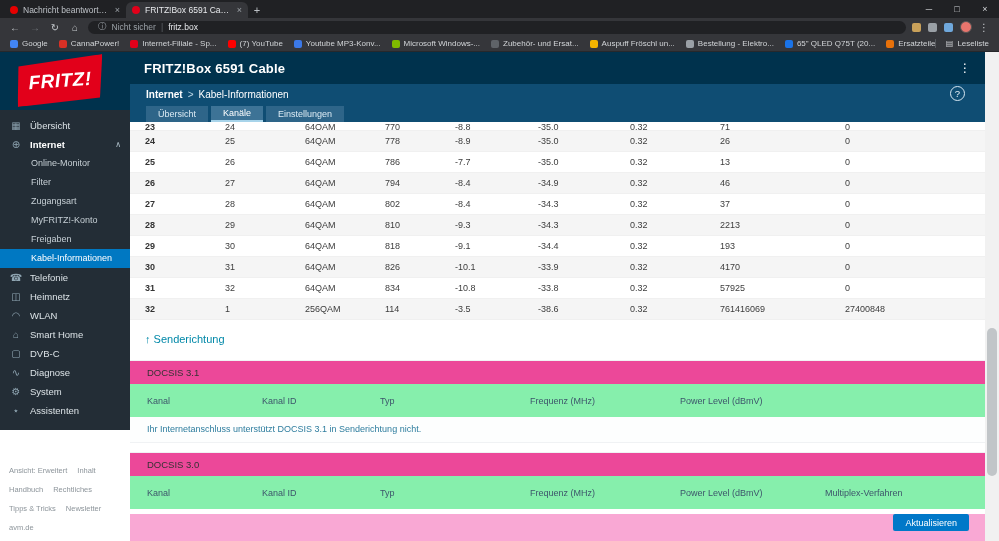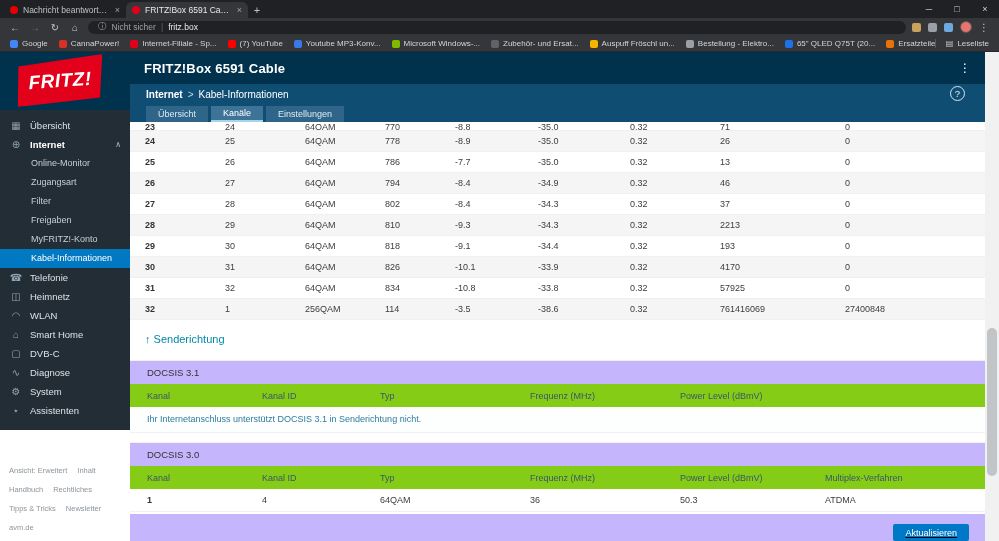--- a/index.html
+++ b/index.html
@@ -63,26 +63,26 @@
   .sidebar-footer span{cursor:pointer;}
 
   
   .content{position:absolute;left:130px;top:122px;right:14px;bottom:0;background:#fff;overflow:hidden;}
   .ds-row{display:grid;grid-template-columns:80px 80px 80px 70px 83px 92px 90px 125px auto;padding-left:15px;align-items:center;height:21px;font-size:9px;color:#3c3c3c;border-bottom:1px solid #f0f0f0;}
   .ds-row.alt{background:#f5f5f5;}
   .ds-row.partial{height:9px;overflow:hidden;align-items:end;padding-bottom:1px;}
   .ds-row .c0,.us-grid .c0{font-weight:bold;color:#333;}
   .us-heading{margin:13px 0 0 15px;font-size:11px;color:#0088a8;height:18px;cursor:pointer;width:fit-content;}
   .panel{margin-top:9px;background:#fafbfc;border-top:1px solid #f0f2f4;border-bottom:1px solid #f0f2f4;}
-  .panel-title{height:23px;line-height:23px;padding-left:17px;font-size:9.5px;color:#333;background:#c4b5fd;}
+  .panel-title{height:23px;line-height:23px;padding-left:17px;font-size:9.5px;color:#333;background:#ec4899;}
   .us-grid{display:grid;grid-template-columns:115px 118px 150px 150px 145px auto;padding-left:17px;align-items:center;font-size:9px;}
-  .us-grid.head{background:#84cc16;height:23px;color:#3d566b;}
+  .us-grid.head{background:#86efac;height:33px;color:#3d566b;}
   .us-msg{height:25px;line-height:25px;padding-left:17px;font-size:9px;color:#2e7d9e;background:#fdfefe;}
   .us-grid.data{height:22px;background:#fff;color:#3c3c3c;}
-  .content-footer{position:absolute;left:0;right:0;bottom:0;height:27px;background:#c4b5fd;display:flex;align-items:flex-end;justify-content:flex-end;padding-right:16px;text-decoration:underline;}
+  .content-footer{position:absolute;left:0;right:0;bottom:0;height:27px;background:#f9a8d4;display:flex;align-items:flex-start;justify-content:flex-end;padding-right:16px;}
   .refresh-btn{background:#0078c8;color:#fff;border:none;font-size:9px;height:17px;padding:0 12px;border-radius:2px;cursor:pointer;font-family:inherit;}
   .scrollbar{position:absolute;right:0;top:52px;width:14px;bottom:0;background:#f1f1f1;}
   .scroll-thumb{position:absolute;left:2px;right:2px;top:276px;height:148px;background:#c1c5c8;border-radius:6px;cursor:pointer;}
 </style>
 </head>
 <body>
 
 <div class="stage">
 
   <div class="tabstrip">
@@ -211,24 +211,24 @@
         <div class="nav-item">
           <span class="nav-icon">▦</span>
           <span class="nav-label">Übersicht</span>
         </div>
         <div class="nav-item expanded">
           <span class="nav-icon">⊕</span>
           <span class="nav-label">Internet</span>
           <span class="nav-chev">∧</span>
         </div>
         <div class="nav-sub">Online-Monitor</div>
+        <div class="nav-sub">Filter</div>
         <div class="nav-sub">Zugangsart</div>
-        <div class="nav-sub">Filter</div>
+        <div class="nav-sub">MyFRITZ!-Konto</div>
         <div class="nav-sub">Freigaben</div>
-        <div class="nav-sub">MyFRITZ!-Konto</div>
         <div class="nav-sub active">Kabel-Informationen</div>
         <div class="nav-item">
           <span class="nav-icon">☎</span>
           <span class="nav-label">Telefonie</span>
         </div>
         <div class="nav-item">
           <span class="nav-icon">◫</span>
           <span class="nav-label">Heimnetz</span>
         </div>
         <div class="nav-item">

